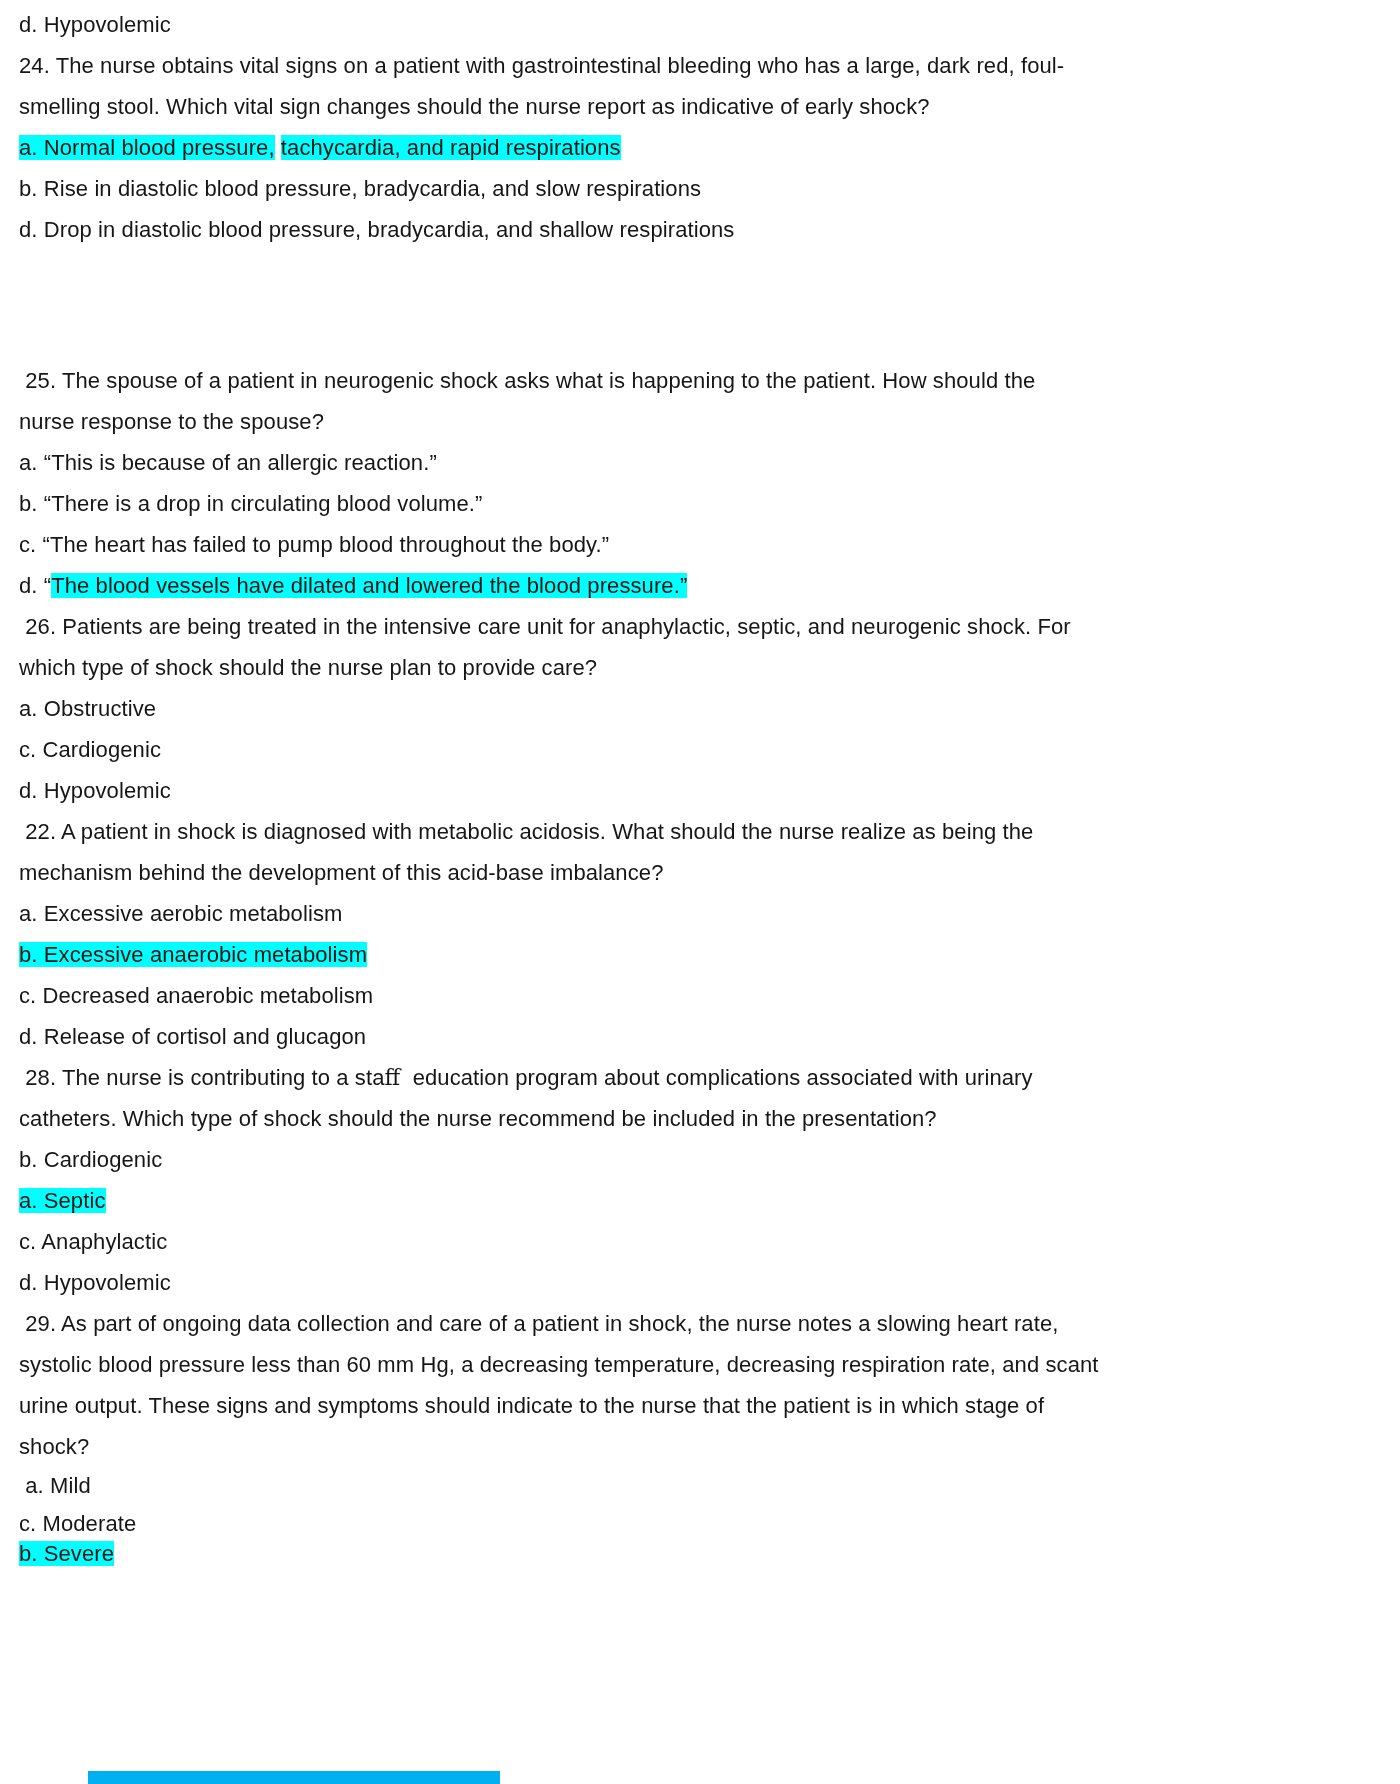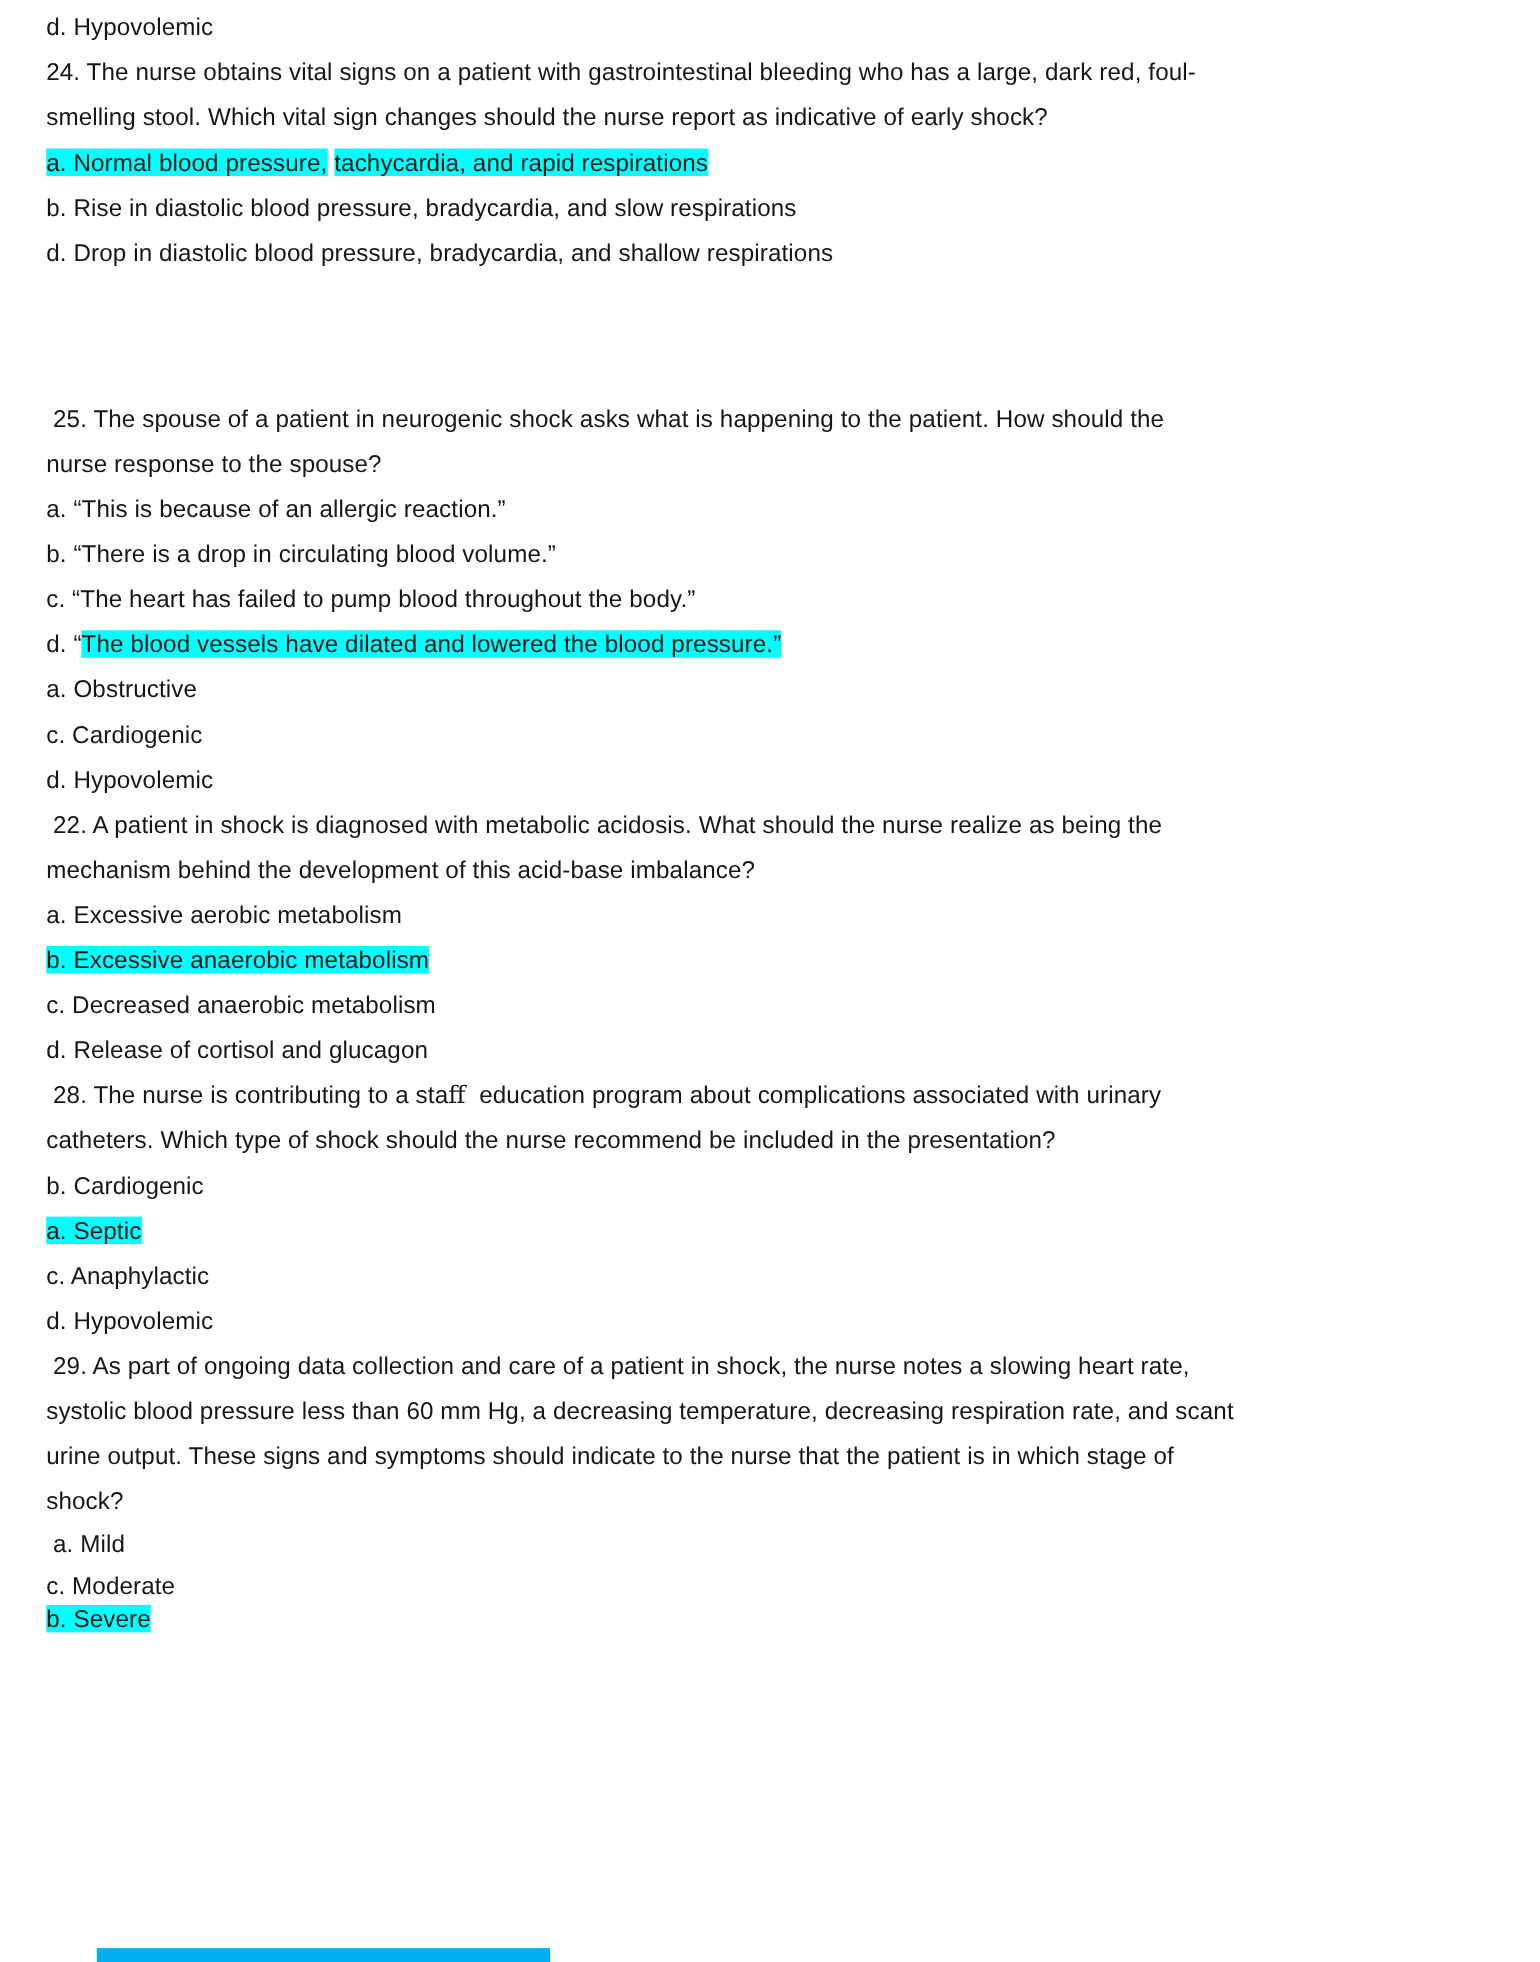--- a/index.html
+++ b/index.html
@@ -6,21 +6,21 @@
   html, body { width: 1400px; }
   body {
     height: 1784px;
     background: #ffffff;
     color: #161616;
     font-family: "Liberation Sans", "DejaVu Sans", sans-serif;
     position: relative;
     overflow: hidden;
   }
   .page {
-    padding: 4px 48px 0 42px;
+    padding: 4px 48px 0 19px;
     font-size: 22px;
     line-height: 41px;
     letter-spacing: 0.1px;
   }
   .line { white-space: pre-wrap; }
   .seg { }
   .seg.hl { background: var(--hl, #00ffff); }
   .seg.serif { font-family: "Liberation Serif", "DejaVu Serif", serif; }
   .spacer { height: 110px; }
   .q-last .option { line-height: 38px; }
@@ -54,20 +54,22 @@
   <section>
     <div class="line stem"><span class="seg"> 25. The spouse of a patient in neurogenic shock asks what is happening to the patient. How should the
 nurse response to the spouse?</span></div>
     <div class="line option"><span class="seg">a. “This is because of an allergic reaction.”</span></div>
     <div class="line option"><span class="seg">b. “There is a drop in circulating blood volume.”</span></div>
     <div class="line option"><span class="seg">c. “The heart has failed to pump blood throughout the body.”</span></div>
     <div class="line option"><span class="seg">d. “</span><span class="seg hl">The blood vessels have dilated and lowered the blood pressure.”</span></div>
   </section>
 
   <section>
+    <div class="line stem"><span class="seg"> 26. Patients are being treated in the intensive care unit for anaphylactic, septic, and neurogenic shock. For
+which type of shock should the nurse plan to provide care?</span></div>
     <div class="line option"><span class="seg">a. Obstructive</span></div>
     <div class="line option"><span class="seg">c. Cardiogenic</span></div>
     <div class="line option"><span class="seg">d. Hypovolemic</span></div>
   </section>
 
   <section>
     <div class="line stem"><span class="seg"> 22. A patient in shock is diagnosed with metabolic acidosis. What should the nurse realize as being the
 mechanism behind the development of this acid-base imbalance?</span></div>
     <div class="line option"><span class="seg">a. Excessive aerobic metabolism</span></div>
     <div class="line option"><span class="seg hl">b. Excessive anaerobic metabolism</span></div>

